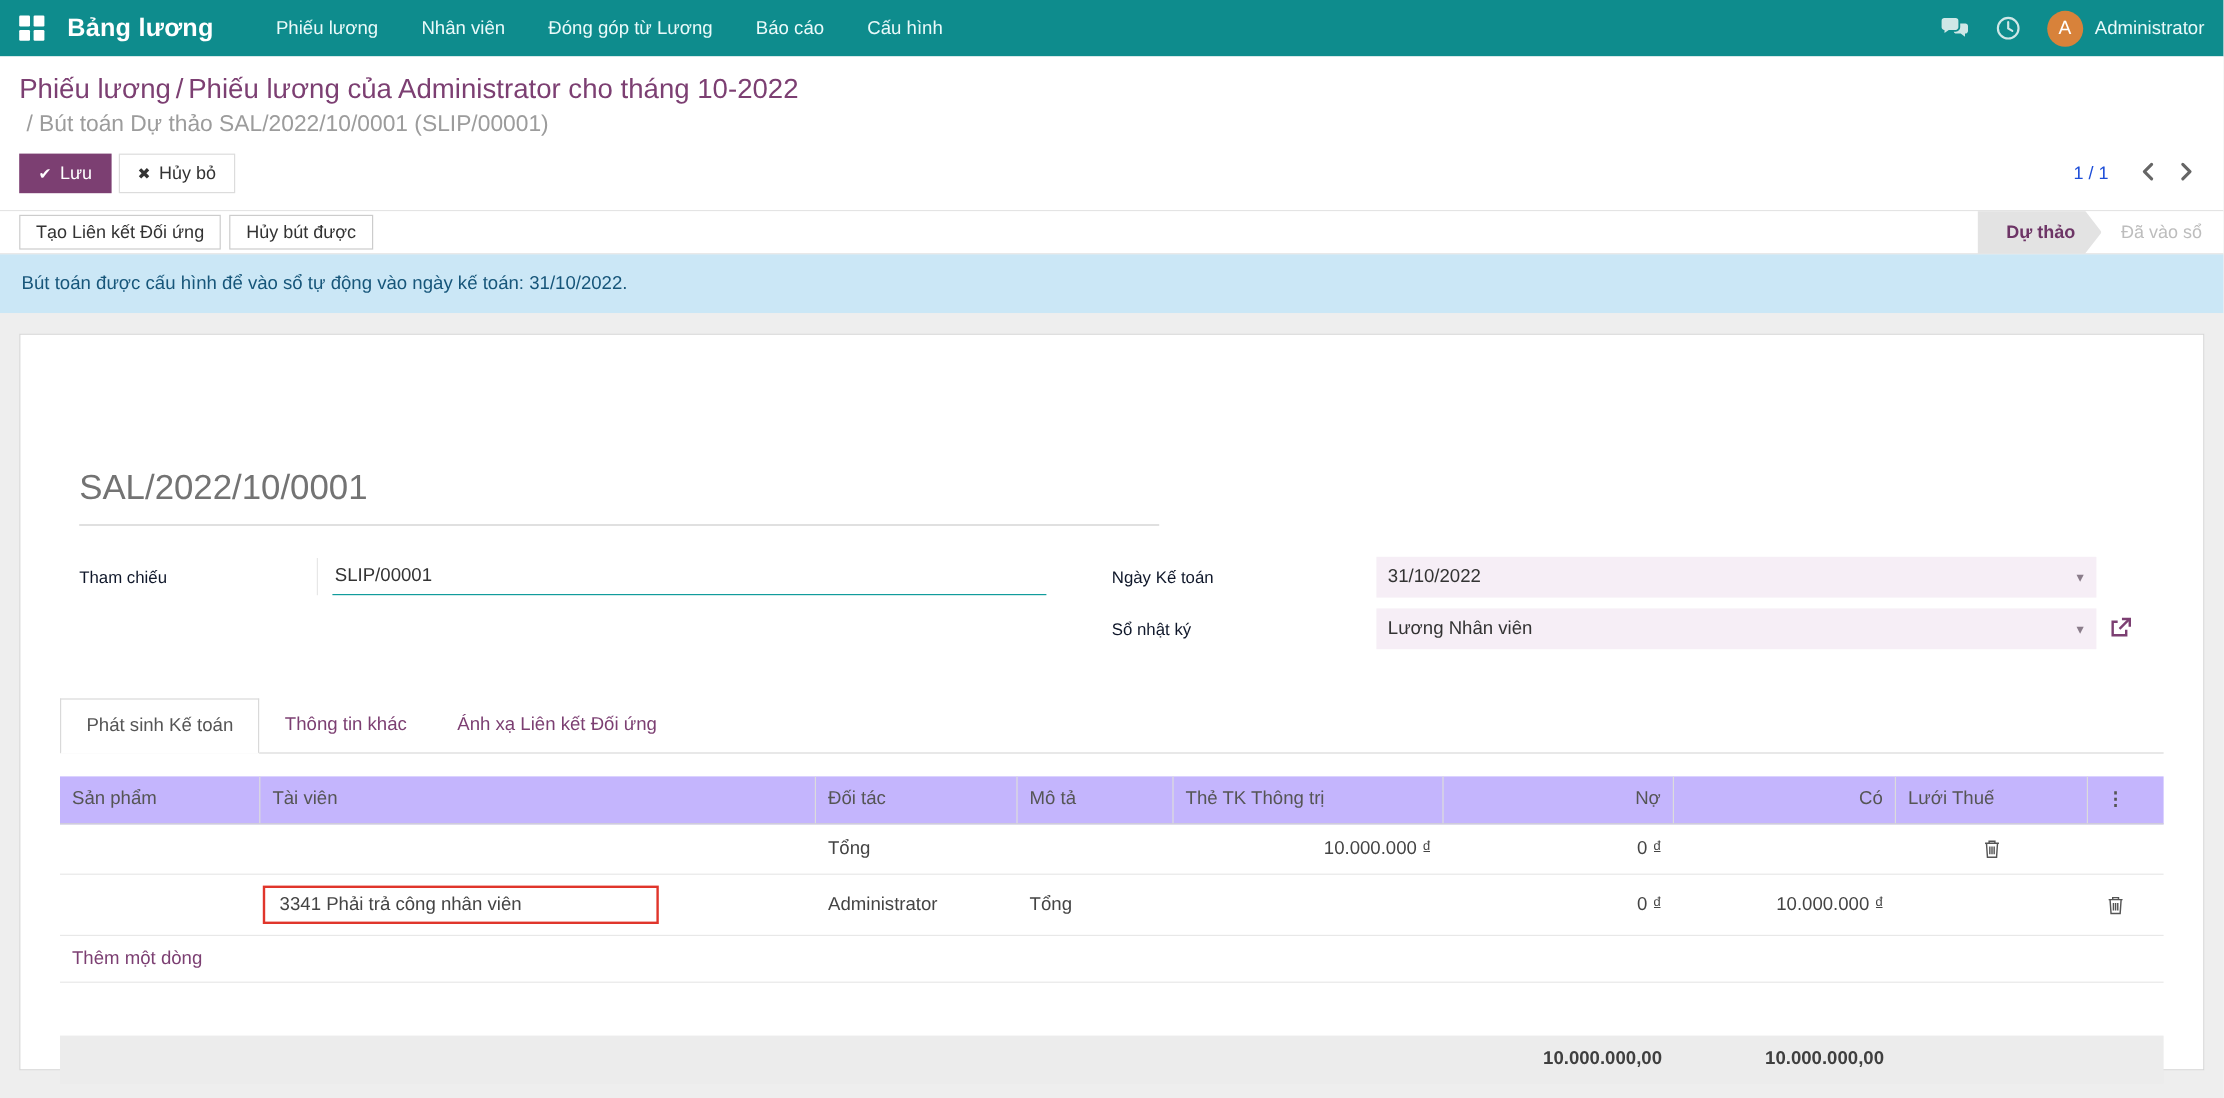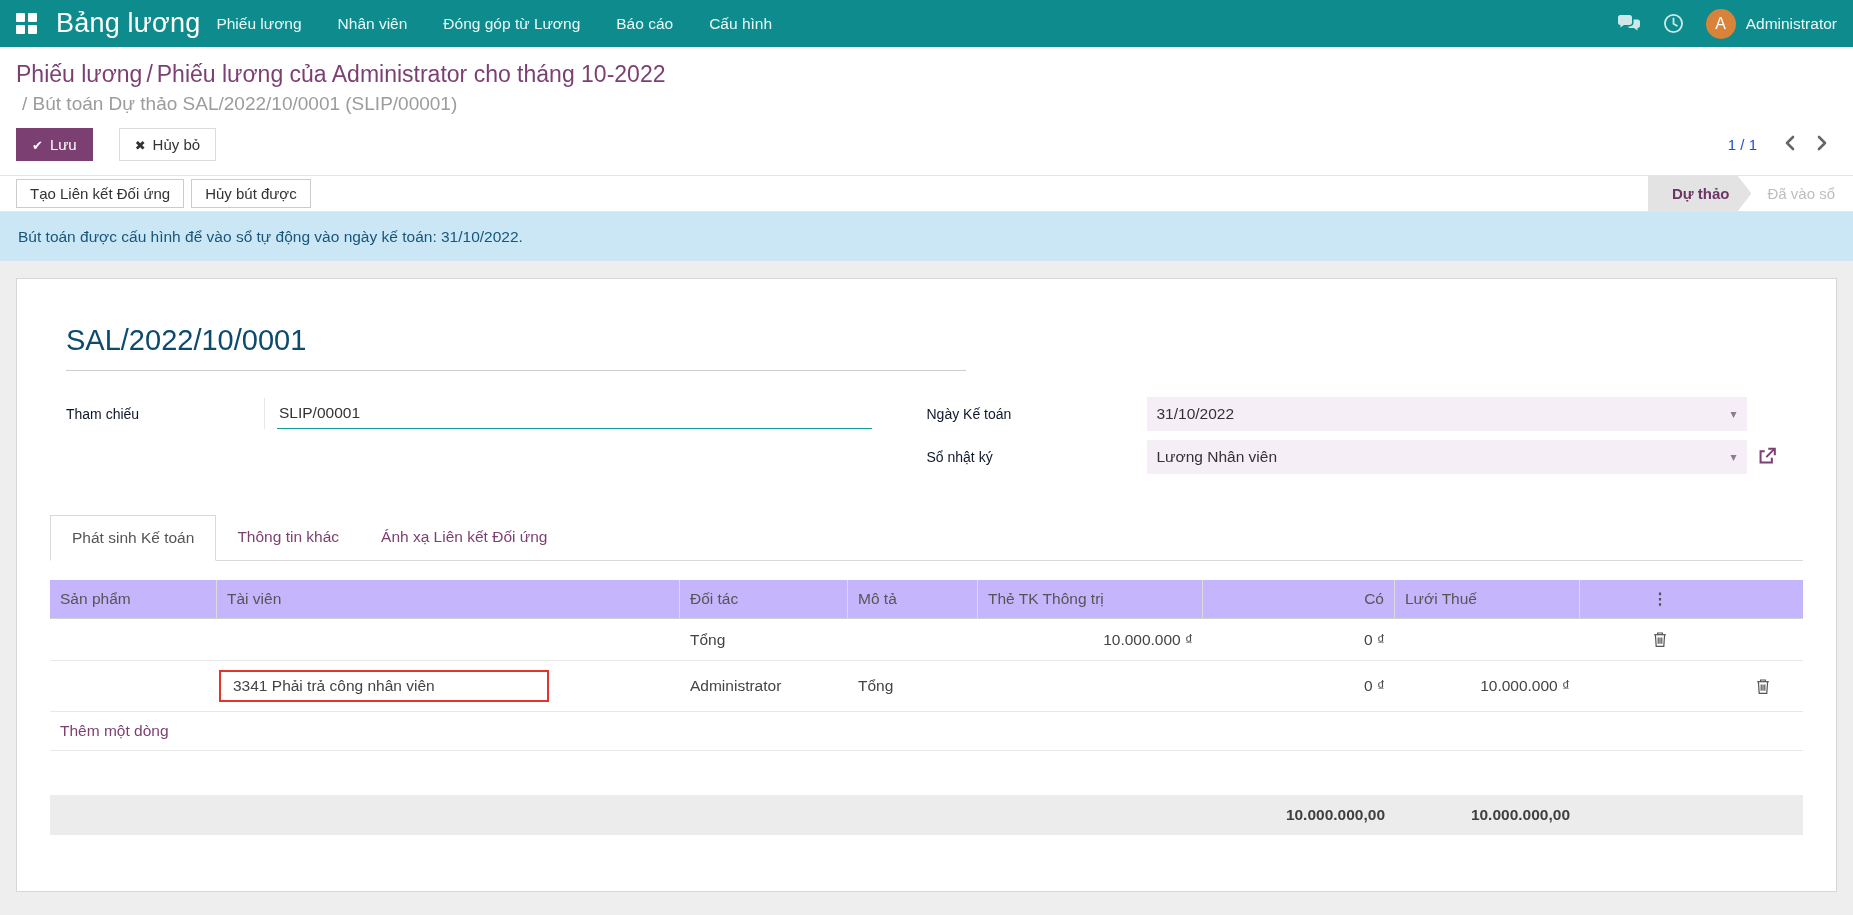--- a/index.html
+++ b/index.html
@@ -3,36 +3,36 @@
 <meta charset="utf-8">
 <style>
   * { margin:0; padding:0; box-sizing:border-box; }
   html,body { width:1853px; height:915px; overflow:hidden; background:#eeeeee;
     font-family:"Liberation Sans", sans-serif; color:#333; }
 
   
   .nav { height:47px; background:#0e8c8d; display:flex; align-items:center; color:#fff; padding:0 16px; }
   .apps-icon { width:22px; height:22px; display:grid; grid-template-columns:9px 9px; grid-template-rows:9px 9px; gap:3px; margin-right:18px; cursor:pointer; }
   .apps-icon span { background:#fff; border-radius:1px; }
-  .nav-app { font-size:27px; font-weight:400; margin-right:16px; letter-spacing:.2px; }
+  .nav-app { font-size:21px; font-weight:700; margin-right:52px; letter-spacing:.2px; }
   .nav-menu { display:flex; gap:36px; font-size:15.5px; }
   .nav-menu div { cursor:pointer; padding:14px 0; color:#eafafa; }
   .nav-right { margin-left:auto; display:flex; align-items:center; gap:22px; }
   .nav-right svg { display:block; cursor:pointer; }
   .avatar { width:30px; height:30px; border-radius:50%; background:#d8823a; color:#fff; font-size:16px;
     display:flex; align-items:center; justify-content:center; }
   .nav-user { font-size:15.5px; color:#eafafa; margin-left:-12px; cursor:pointer; }
 
   
   .control-panel { background:#fff; padding:13px 16px 14px 16px; border-bottom:1px solid #e4e4e4; }
   .breadcrumb { font-size:23px; line-height:29px; }
   .breadcrumb a { color:#7c3f72; text-decoration:none; cursor:pointer; }
   .breadcrumb .sep { color:#7c3f72; padding:0 4px; }
   .breadcrumb-current { font-size:19px; line-height:29px; color:#9c9c9c; padding-left:6px; }
-  .cp-bottom { display:flex; align-items:center; margin-top:10px;gap:20px; }
+  .cp-bottom { display:flex; align-items:center; margin-top:10px; }
   .btn { font-size:15px; padding:7px 15px; border:1px solid transparent; cursor:pointer; background:#fff; }
   .btn-primary { background:#7c3f72; color:#fff; margin-right:6px; }
   .btn-default { border-color:#dcdcdc; color:#333; }
   .btn .ic { margin-right:7px; font-size:13px; }
   .pager { margin-left:auto; display:flex; align-items:center; gap:14px; font-size:15px; color:#1d4ed8; padding-right:6px; }
   .pager .count { margin-right:10px; }
   .pager-btn { background:none; border:none; cursor:pointer; padding:2px; }
 
   
   .action-bar { height:36px; background:#fff; border-bottom:1px solid #e4e4e4; display:flex; align-items:center; padding-left:16px; }
@@ -43,21 +43,21 @@
     clip-path:polygon(0 0, calc(100% - 14px) 0, 100% 50%, calc(100% - 14px) 100%, 0 100%); cursor:pointer; }
   .status-inactive { color:#bdbdbd; font-size:15px; display:flex; align-items:center; padding:0 18px 0 16px; cursor:pointer; }
 
   
   .banner { height:49px; background:#cbe7f6; color:#17567a; font-size:15.5px; display:flex; align-items:center; padding-left:18px; }
 
   
   .content { background:#eeeeee; padding:17px 16px 0 16px; }
   .sheet { background:#fff; border:1px solid #d7d7d7; height:614px; padding:0 33px; position:relative; }
   .sheet-pad { padding-left:16px; padding-right:16px; }
-  .doc-title { padding-top:45px; font-size:29px; font-weight:500; color:#0c4a6e; cursor:text; }
+  .doc-title { padding-top:112px; font-size:29px; font-weight:500; color:#737373; cursor:text; }
   .title-underline { width:900px; border-bottom:1px solid #ccc; margin-top:13px; }
 
   .fields { display:flex; margin-top:24px; }
   .fgroup { width:50%; display:flex; flex-direction:column; gap:6px; }
   .frow { display:flex; align-items:center; min-height:37px; }
   .flabel { width:198px; font-size:14px; color:#0f172a; flex:none; }
   .finput-wrap { border-left:1px solid #e7e7e7; padding-left:12px; }
   .finput { width:595px; border:none; border-bottom:1px solid #119c9c; font-size:15.5px; color:#333;
     font-family:"Liberation Sans",sans-serif; padding:6px 2px; outline:none; background:#fff; }
   .fgroup.right .flabel { width:220px; }
@@ -210,20 +210,21 @@
       <div class="tab">Ánh xạ Liên kết Đối ứng</div>
     </div>
 
     <div class="lines">
       <div class="grid-row thead">
         <div class="cell">Sản phẩm</div>
         <div class="cell">Tài viên</div>
         <div class="cell">Đối tác</div>
         <div class="cell">Mô tả</div>
         <div class="cell">Thẻ TK Thông trị</div>
+        <div class="cell num">Nợ</div>
         <div class="cell num">Có</div>
         <div class="cell">Lưới Thuế</div>
         <div class="cell colopt">⋮</div>
       </div>
 
       <div class="grid-row trow">
         <div class="cell"></div>
         <div class="cell"></div>
         <div class="cell">Tổng</div>
         <div class="cell"></div>

